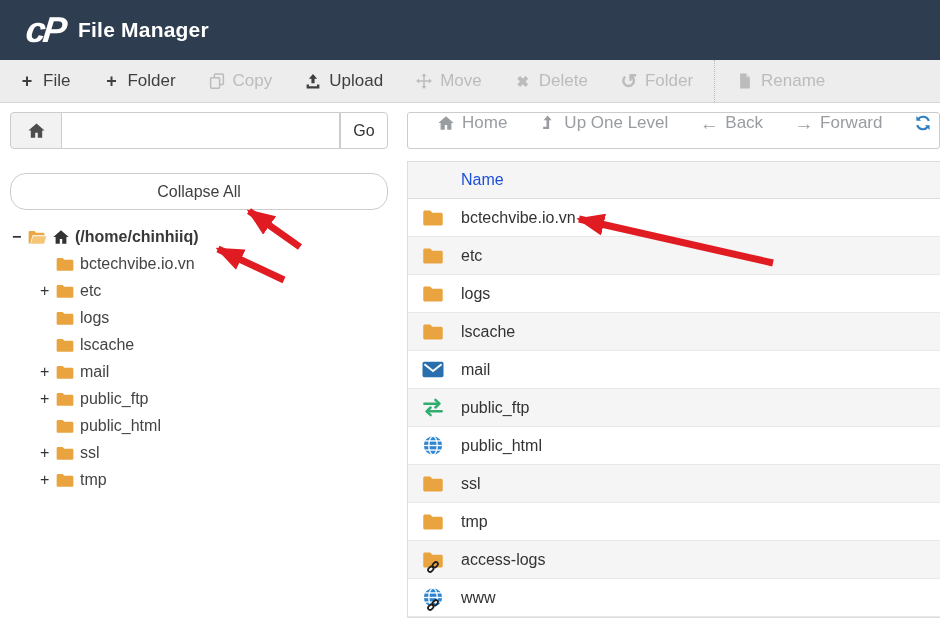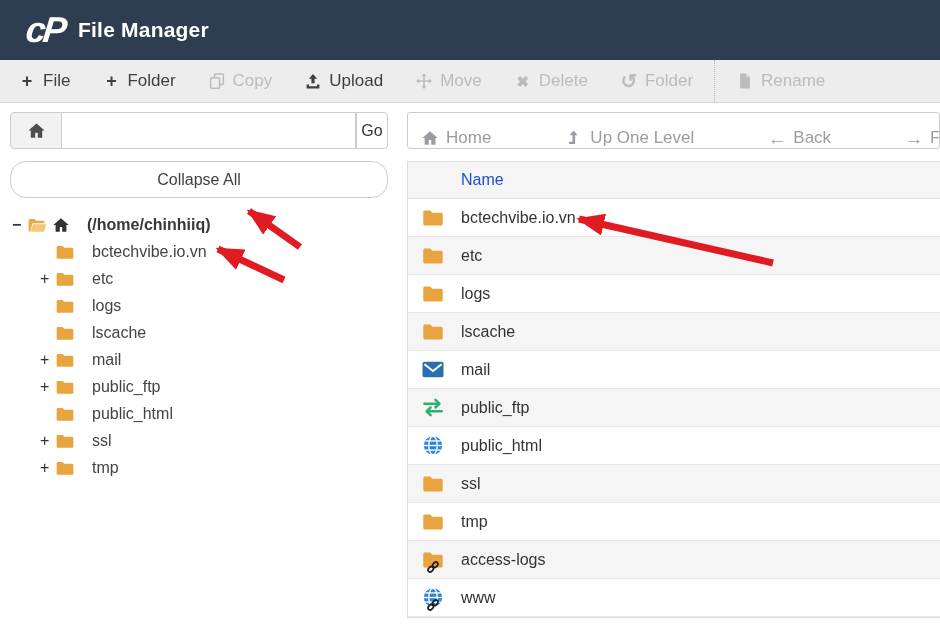--- a/index.html
+++ b/index.html
@@ -29,41 +29,41 @@
 
   
   .sidebar { position:absolute; left:10px; top:112px; width:378px; }
   .search-row { display:flex; height:37px; }
   .home-path-btn { width:52px; background:#f2f2f2; border:1px solid #ccc;
     border-radius:4px 0 0 4px; display:flex; align-items:center; justify-content:center;
     color:#4d4d4d; cursor:pointer; }
   .home-path-btn .icon { width:19px; height:19px; }
   .search-input { flex:1; border:1px solid #ccc; border-left:none; outline:none;
     font-family:inherit; font-size:15px; padding:0 9px; color:#333; }
-  .go-btn { width:32px; background:#fff; border:1px solid #ccc; border-radius:0 4px 4px 0;
+  .go-btn { width:48px; background:#fff; border:1px solid #ccc; border-radius:0 4px 4px 0;
     font-family:inherit; font-size:16px; color:#333; cursor:pointer; }
-  .collapse-btn { margin-top:12px; width:100%; height:37px; background:#fff;
+  .collapse-btn { margin-top:24px; width:100%; height:37px; background:#fff;
     border:1px solid #ccc; border-radius:16px; font-family:inherit; font-size:16px;
     color:#3f3f3f; cursor:pointer; }
 
   
   .tree { margin-top:13px; font-size:16px; color:#444; }
   .tree-row { display:flex; align-items:center; height:27px; cursor:pointer; }
   .tree-row.child { margin-left:30px; }
   .tree-row.root { margin-left:2px; font-weight:700; color:#383838; font-size:16px; }
   .toggle { width:15px; flex:0 0 15px; text-align:left; color:#333; font-size:16px; }
   .t-icon { width:20px; height:18px; margin-right:5px; flex:0 0 20px; }
   .t-home { width:18px; height:18px; margin-right:5px; color:#333; flex:0 0 18px; }
-  .tree-label { white-space:nowrap;margin-left:12px; }
+  .tree-label { white-space:nowrap; }
 
   
   .content { position:absolute; left:407px; top:112px; width:533px; height:514px; overflow:hidden; }
   .nav-bar { width:533px; height:37px; border:1px solid #ccc; border-radius:3px;
-    background:#fff; display:flex; align-items:flex-end; padding-left:13px;
-    white-space:nowrap; overflow:hidden;gap:42px; }
+    background:#fff; display:flex; align-items:flex-start; padding-left:29px;
+    white-space:nowrap; overflow:hidden; }
   .nav-item { display:flex; align-items:center; gap:7px; margin-right:32px; border:none;
     background:transparent; font-family:inherit; font-size:17px; color:#999ca1; cursor:pointer; flex:0 0 auto; }
   .nav-item .icon { width:18px; height:18px; }
   .nav-item.accent { color:#2f7ec1; }
 
   .file-table { margin-top:12px; width:560px; border:1px solid #ddd; border-right:none; background:#fff; }
   .table-header { height:37px; background:#f5f5f5; border-bottom:1px solid #ddd;
     display:flex; align-items:center; padding-left:53px; }
   .col-name { color:#1d4ed8; font-size:16px; cursor:pointer; }
   .file-row { height:38px; display:flex; align-items:center; padding-left:13px;

